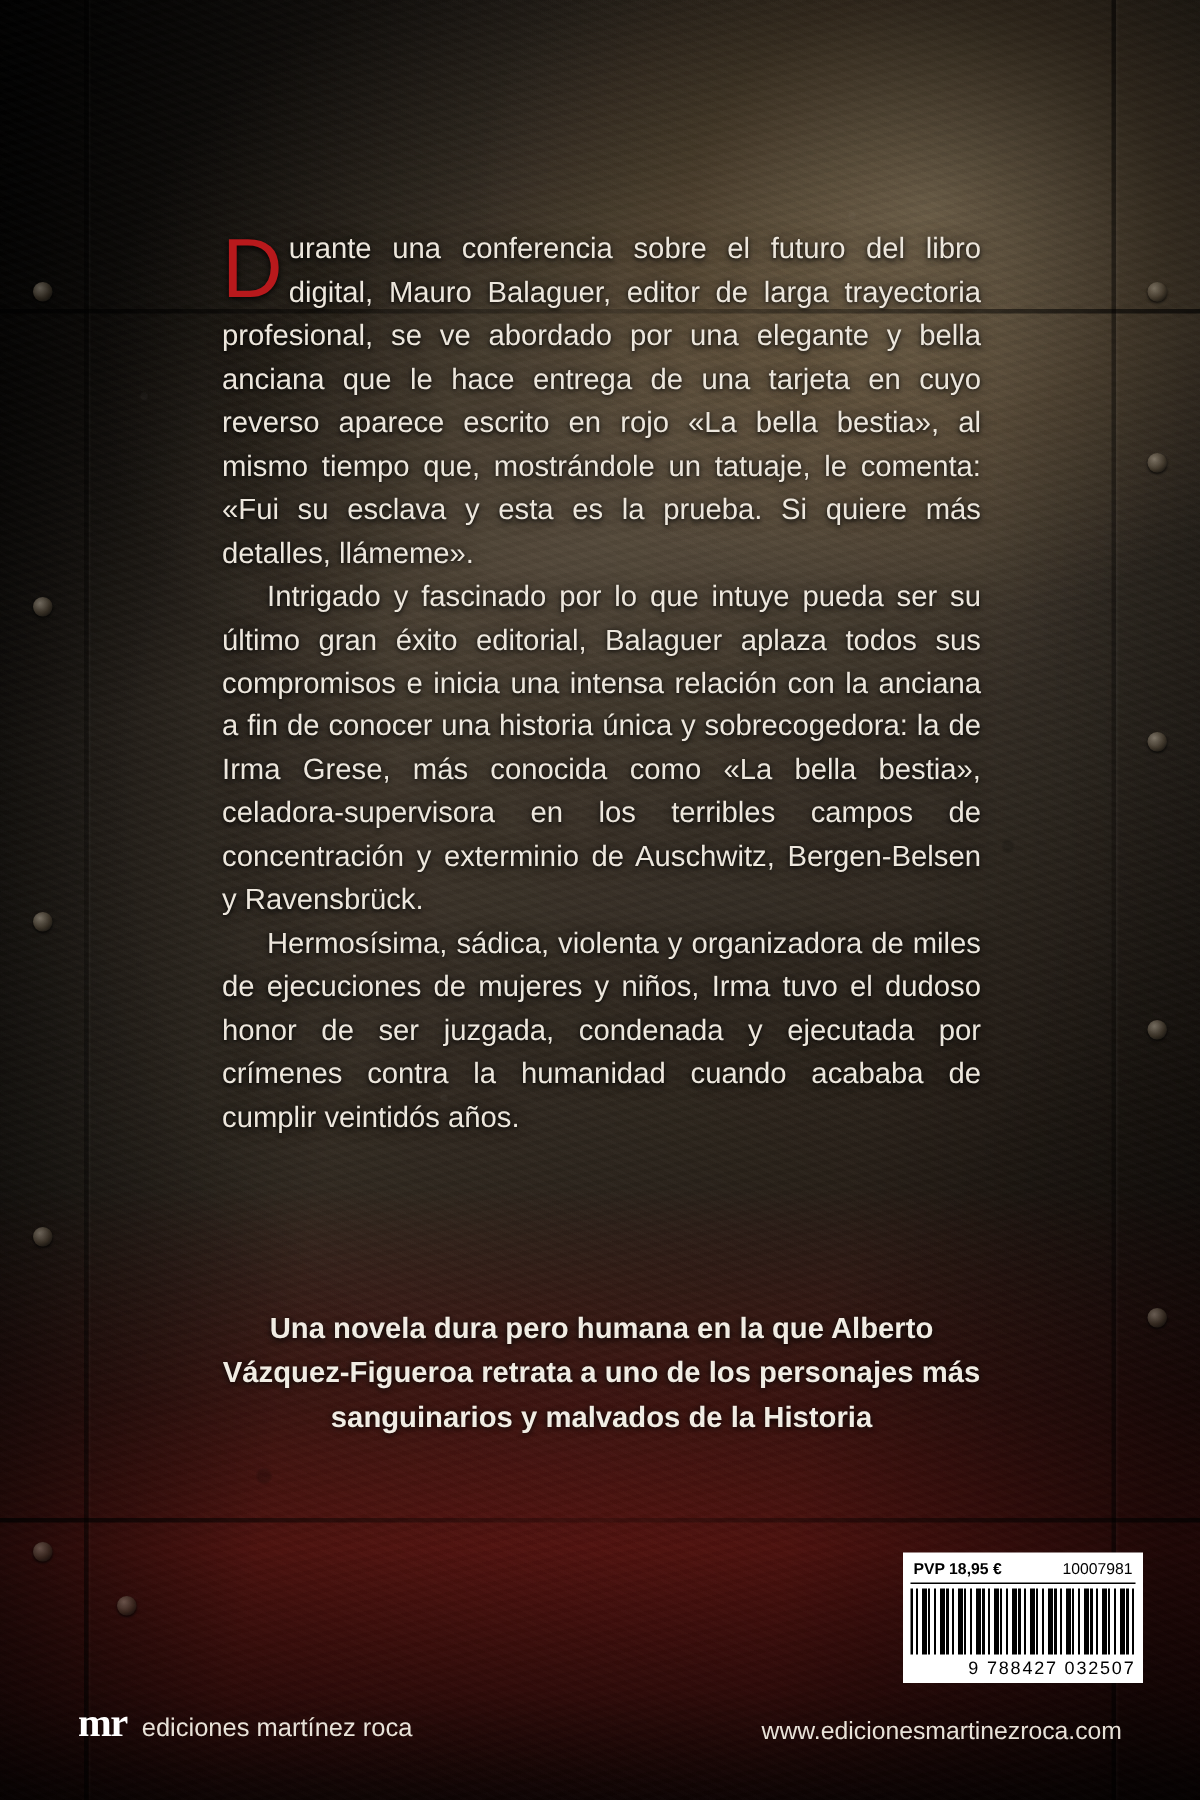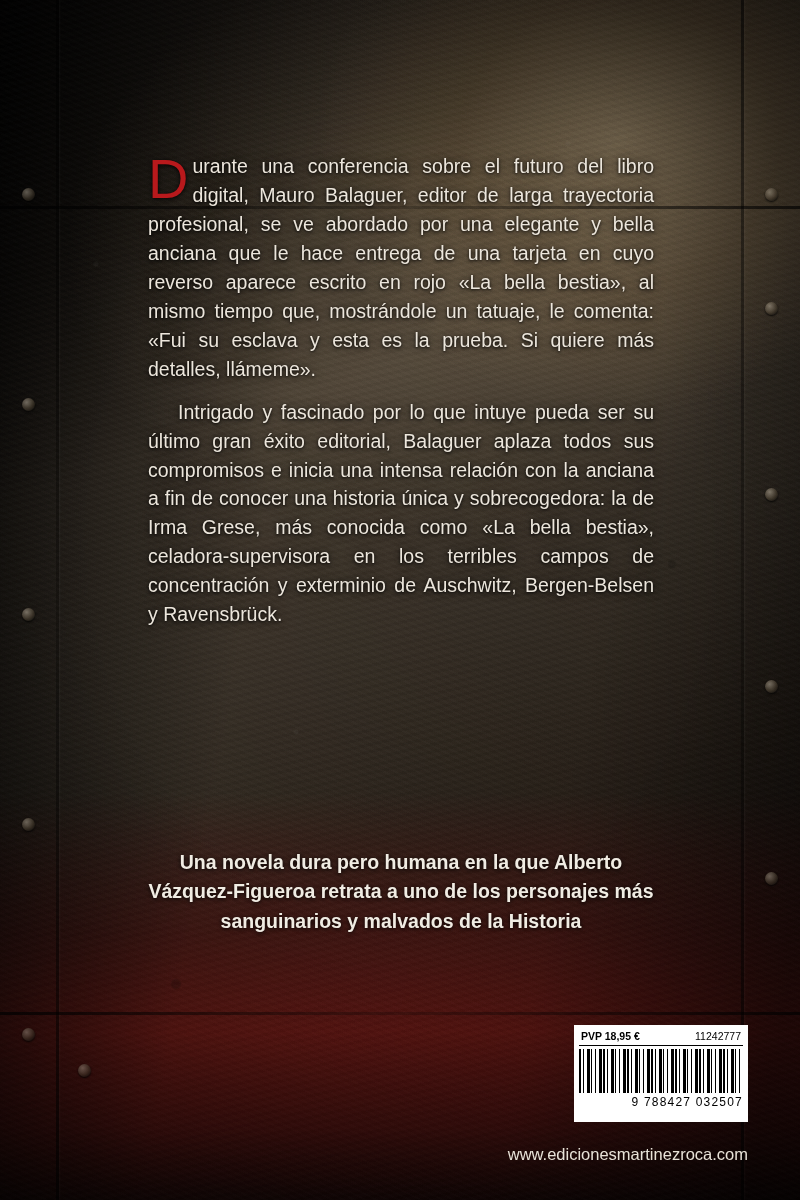--- a/index.html
+++ b/index.html
@@ -81,51 +81,51 @@
     left: 148px;
     top: 152px;
     width: 506px;
     color: #ece6dc;
     font-size: 19.5px;
     line-height: 1.485;
     text-align: justify;
     text-shadow: 0 1px 3px rgba(0,0,0,0.9), 0 0 10px rgba(0,0,0,0.6);
   }
   .blurb p { margin: 0; }
-  .blurb p + p { text-indent: 30px; margin-top: 14px; }
+  .blurb p + p { text-indent: 30px; }
   .dropcap {
     color: #b8191c;
     font-size: 56px;
     line-height: 0.82;
     float: left;
     padding: 2px 4px 0 0;
     margin-top: 2px;
     font-family: "Liberation Sans", sans-serif;
     text-shadow: 0 1px 4px rgba(0,0,0,0.95);
   }
   .tagline {
     position: absolute;
     left: 148px;
-    top: 848px;
+    top: 872px;
     width: 506px;
     color: #f0ece3;
     font-size: 19.5px;
     line-height: 1.5;
     font-weight: bold;
     text-align: center;
     text-shadow: 0 1px 4px rgba(0,0,0,0.95);
   }
 
   .barcode-box {
     position: absolute;
-    right: 52px;
+    right: 38px;
     bottom: 78px;
-    width: 174px;
+    width: 160px;
     background: #fff;
-    padding: 4px 5px 13px 5px;
+    padding: 4px 5px 3px 5px;
     box-sizing: border-box;
   }
   .barcode-top {
     display: flex;
     justify-content: space-between;
     font-size: 10.5px;
     color: #000;
     font-family: "Liberation Sans", sans-serif;
     padding: 1px 2px 3px 2px;
     border-bottom: 1px solid #000;
@@ -197,29 +197,34 @@
   <div class="rivet" style="right:22px; top:302px;"></div>
   <div class="rivet" style="right:22px; top:488px;"></div>
   <div class="rivet" style="right:22px; top:680px;"></div>
   <div class="rivet" style="right:22px; top:872px;"></div>
 
   <div class="dark-vignette"></div>
 
   <div class="blurb">
     <p><span class="dropcap">D</span><span>urante una conferencia sobre el futuro del libro digital, Mauro Balaguer, editor de larga trayectoria profesional, se ve abordado por una elegante y bella anciana que le hace entrega de una tarjeta en cuyo reverso aparece escrito en rojo «La bella bestia», al mismo tiempo que, mostrándole un tatuaje, le comenta: «Fui su esclava y esta es la prueba. Si quiere más detalles, llámeme».</span></p>
     <p>Intrigado y fascinado por lo que intuye pueda ser su último gran éxito editorial, Balaguer aplaza todos sus compromisos e inicia una intensa relación con la anciana a fin de conocer una historia única y sobrecogedora: la de Irma Grese, más conocida como «La bella bestia», celadora-supervisora en los terribles campos de concentración y exterminio de Auschwitz, Bergen-Belsen y Ravensbrück.</p>
+    <p>Hermosísima, sádica, violenta y organizadora de miles de ejecuciones de mujeres y niños, Irma tuvo el dudoso honor de ser juzgada, condenada y ejecutada por crímenes contra la humanidad cuando acababa de cumplir veintidós años.</p>
   </div>
 
   <div class="tagline">Una novela dura pero humana en la que Alberto Vázquez-Figueroa retrata a uno de los personajes más sanguinarios y malvados de la Historia</div>
 
   <div class="barcode-box">
     <div class="barcode-top">
       <span class="pvp">PVP 18,95 €</span>
-      <span>11242777</span>
+      <span>10007981</span>
     </div>
     <div class="bars"></div>
     <div class="barcode-num">9 788427 032507</div>
   </div>
 
+  <div class="footer-left">
+    <span class="mr-logo"><span>mr</span></span>
+    <span class="publisher">ediciones martínez roca</span>
+  </div>
 
   <div class="footer-right">www.edicionesmartinezroca.com</div>
 
 </div>
 
 </body></html>

